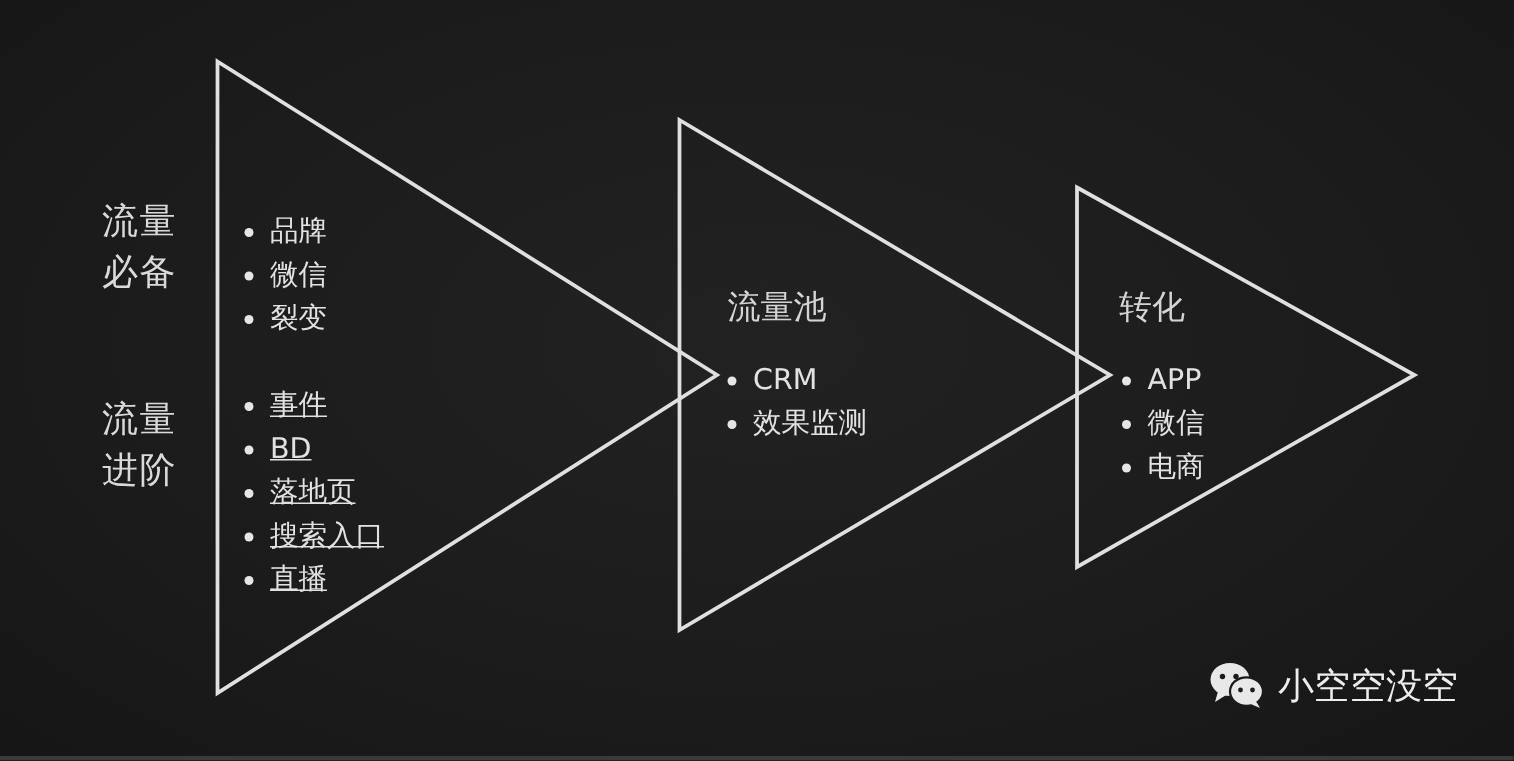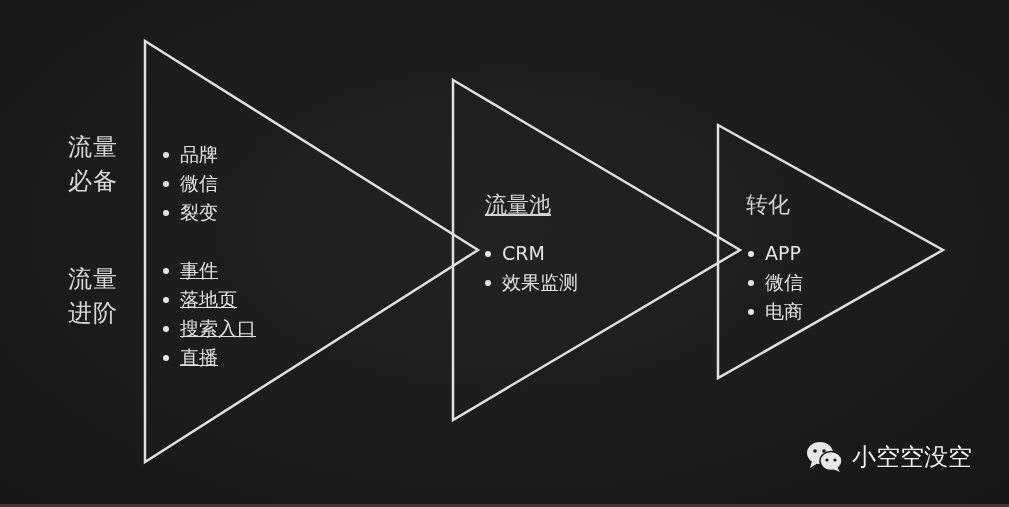--- a/index.html
+++ b/index.html
@@ -57,26 +57,27 @@
   <div>进阶</div>
 </div>
 
 <ul class="items" style="left:160px; top:124px;margin-top:16px;">
   <li><span class="dot"></span><span>品牌</span></li>
   <li><span class="dot"></span><span>微信</span></li>
   <li><span class="dot"></span><span>裂变</span></li>
 </ul>
 <ul class="items" style="left:160px; top:256px;text-decoration:underline;">
   <li><span class="dot"></span><span>事件</span></li>
+  <li><span class="dot"></span><span>BD</span></li>
   <li><span class="dot"></span><span>落地页</span></li>
   <li><span class="dot"></span><span>搜索入口</span></li>
   <li><span class="dot"></span><span>直播</span></li>
 </ul>
 
-<div class="title" style="left:485px; top:190px;text-decoration:underline;">流量池</div>
+<div class="title" style="left:485px; top:190px;">流量池</div>
 <ul class="items" style="left:482px; top:239px;">
   <li><span class="dot"></span><span>CRM</span></li>
   <li><span class="dot"></span><span>效果监测</span></li>
 </ul>
 
 <div class="title" style="left:746px; top:190px;">转化</div>
 <ul class="items" style="left:745px; top:239px;">
   <li><span class="dot"></span><span>APP</span></li>
   <li><span class="dot"></span><span>微信</span></li>
   <li><span class="dot"></span><span>电商</span></li>

